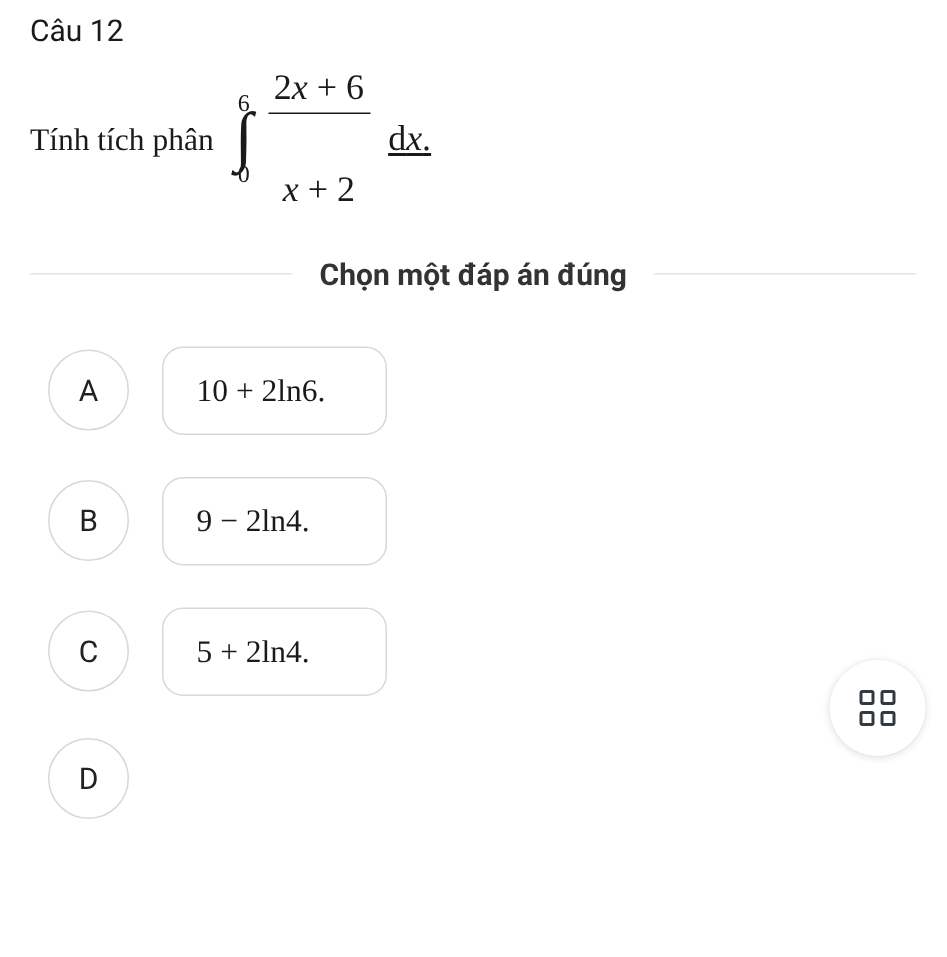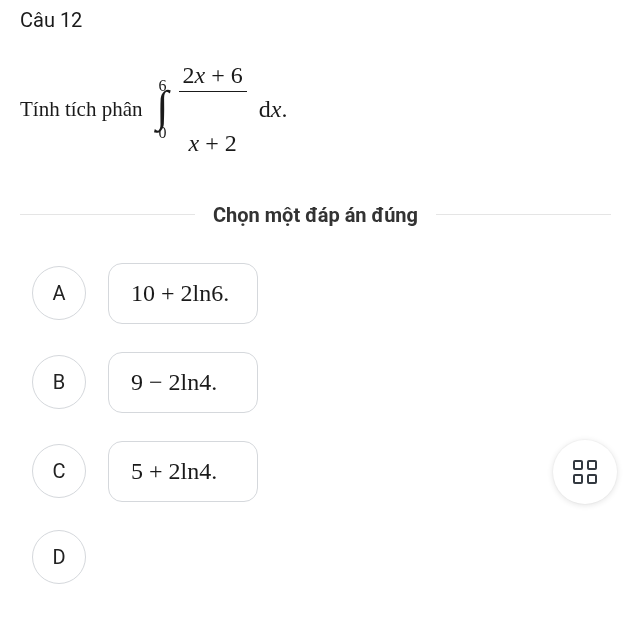--- a/index.html
+++ b/index.html
@@ -59,33 +59,33 @@
   }
   .int-bot {
     font-size: 16px;
     margin-top: 2px;
   }
   .frac {
     display: inline-flex;
     flex-direction: column;
     text-align: center;
     line-height: 1.1;
-    margin: 16px 6px;
+    margin: 0 6px;
     vertical-align: middle;
     gap: 35px;
   }
   .frac-num {
     border-bottom: 1.5px solid #1a1a1a;
     padding: 0 4px 3px 4px;
   }
   .frac-den {
     padding: 3px 4px 0 4px;
   }
   .mi { font-style: italic; }
-  .dx { margin-left: 6px; }
+  .dx { margin-left: 6px; text-decoration: underline; }
 
   .instruction-row {
     display: flex;
     align-items: center;
     margin: 18px 0 36px 0;
   }
   .hr {
     flex: 1;
     height: 1px;
     background: #e5e5e5;
@@ -117,21 +117,21 @@
     font-size: 20px;
     color: #222;
     font-family: -apple-system, BlinkMacSystemFont, "Segoe UI", Roboto, Arial, sans-serif;
     flex-shrink: 0;
   }
   .ans {
     border: 1.5px solid #d5d8dc;
     border-radius: 14px;
     padding: 16px 22px;
     font-family: "Times New Roman", Times, serif;
-    font-size: 24px;
+    font-size: 21px;
     min-width: 150px;
   }
 
   .fab {
     position: absolute;
     right: 14px;
     top: 440px;
     width: 64px;
     height: 64px;
     border-radius: 50%;

